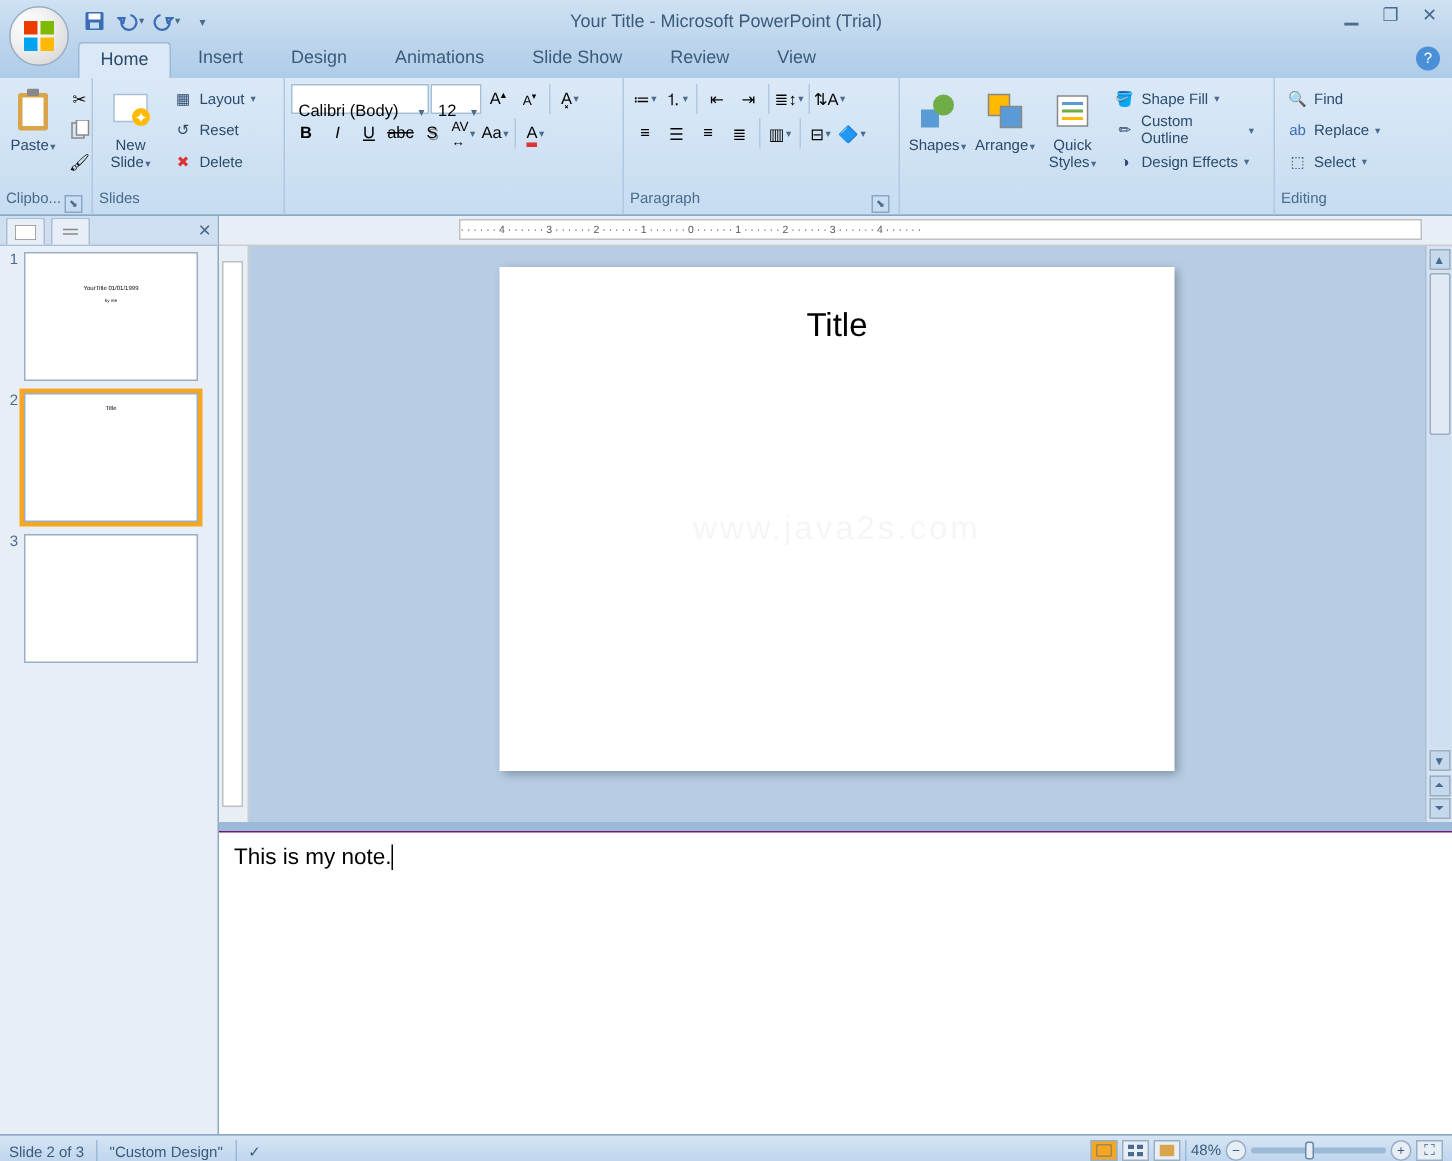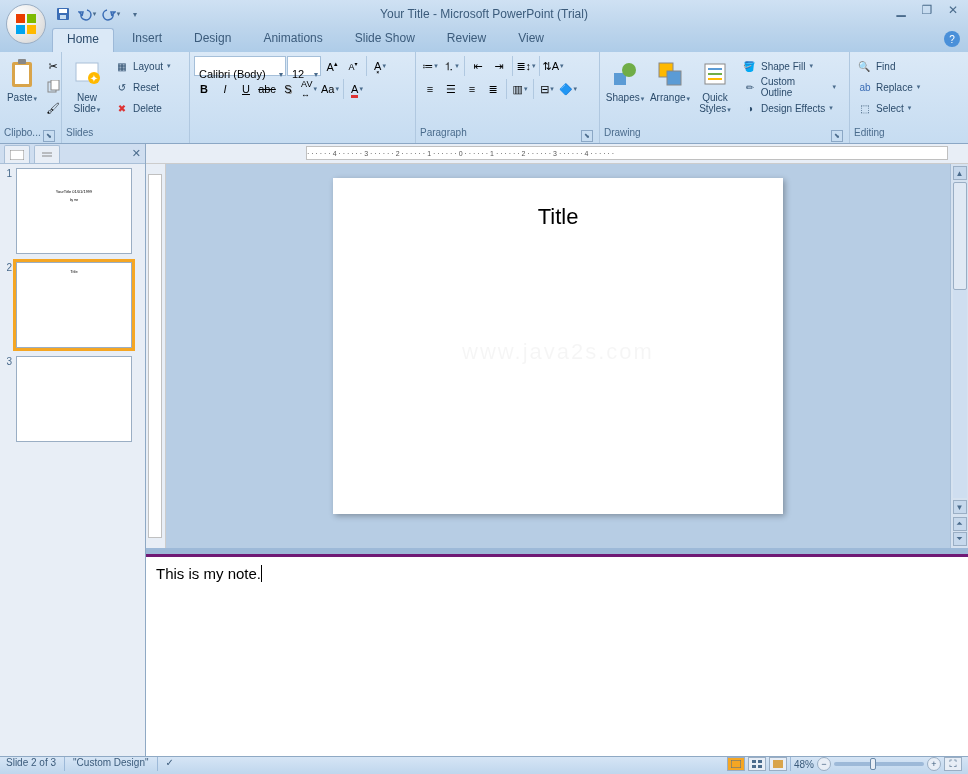--- a/index.html
+++ b/index.html
@@ -64,26 +64,26 @@
 .slide-canvas { width: 450px; height: 336px; background: #fff; box-shadow: 2px 2px 6px rgba(0,0,0,0.3); position: relative; }
 .slide-title { position: absolute; top: 26px; left: 0; right: 0; text-align: center; font-size: 22px; font-family: Verdana, sans-serif; }
 .watermark { position: absolute; top: 48%; left: 0; right: 0; text-align: center; font-size: 22px; color: rgba(0,0,0,0.04); letter-spacing: 2px; }
 .vscroll { width: 18px; background: #d6e2f0; border-left: 1px solid #a9bfd7; display:flex; flex-direction:column; justify-content:space-between; align-items:center; padding: 2px 0; }
 .vscroll .arrow { width: 14px; height: 14px; background: #c6d8ec; border: 1px solid #9aaec4; font-size: 8px; display:flex; align-items:center; justify-content:center; color:#4a6b8c; cursor: pointer; }
 .vscroll-track { flex: 1; width: 14px; background: #cfdef0; margin: 2px 0; position: relative; }
 .vscroll-thumb { position: absolute; top: 0; left: 0; right: 0; height: 108px; background: #e0e9f4; border: 1px solid #9aaec4; border-radius: 2px; }
 .nav-arrows { display:flex; flex-direction:column; gap:1px; margin-top: 3px; }
 
 .splitter { height: 6px; background: #9db9d8; cursor: ns-resize; }
-.notes-pane { flex: 1; background: #fff; border-top: 3px solid #701a75; padding: 8px 10px; font-size: 15px; font-family: Verdana, sans-serif; color: #000; overflow: auto; min-height: 170px; }
+.notes-pane { flex: 1; background: #fff; border-top: 1px solid #701a75; padding: 8px 10px; font-size: 15px; font-family: Verdana, sans-serif; color: #000; overflow: auto; min-height: 170px; }
 .notes-pane .cursor { border-right: 1px solid #000; animation: blink 1s infinite; }
 @keyframes blink { 50% { border-color: transparent; } }
 
 
-.statusbar { height: 18px; background: linear-gradient(#d6e5f5, #bfd6ed); border-top: 1px solid #8fa9c4; display: flex; align-items: flex-start; font-size: 10px; color: #3b5b7b; padding: 0 6px; gap: 8px; }
+.statusbar { height: 18px; background: linear-gradient(#d6e5f5, #bfd6ed); border-top: 1px solid #8fa9c4; display: flex; align-items: flex-end; font-size: 10px; color: #3b5b7b; padding: 0 6px; gap: 8px; }
 .status-sep { width: 1px; height: 14px; background: #9db9d8; }
 .status-right { margin-left: auto; display: flex; align-items: center; gap: 3px; }
 .view-btn { width: 18px; height: 14px; border: 1px solid #9aaec4; background: #e8eef6; cursor: pointer; display:flex; align-items:center; justify-content:center; }
 .view-btn.active { background: #f5a623; }
 .zoom-slider { width: 90px; height: 4px; background: #9db9d8; position: relative; border-radius: 2px; cursor: pointer; }
 .zoom-thumb { position: absolute; left: 40%; top: -4px; width: 6px; height: 12px; background: #e8eef6; border: 1px solid #6a89a9; border-radius: 2px; }
 .zoom-btn { width: 14px; height: 14px; border: 1px solid #9aaec4; border-radius: 50%; background: #e8eef6; font-size: 9px; display:flex; align-items:center; justify-content:center; cursor:pointer;}
 </style>
 </head>
 <body>
@@ -343,21 +343,20 @@
         <div class="small-btn drop-arrow">
             <span class="ico16">✏</span>
             <span>Custom Outline</span>
           </div>
         <div class="small-btn drop-arrow">
             <span class="ico16">◑</span>
             <span>Design Effects</span>
           </div>
       </div>
     </div>
-    <div class="group-label"><span>Drawing</span><div class="dlg-launch">⬊</div></div>
   </div>
 
   <div class="group" style="width:86px;border-right:none">
     <div class="group-body">
       <div class="small-col" style="width:78px">
         <div class="small-btn">
             <span class="ico16">🔍</span>
             <span>Find</span>
           </div>
         <div class="small-btn drop-arrow">

